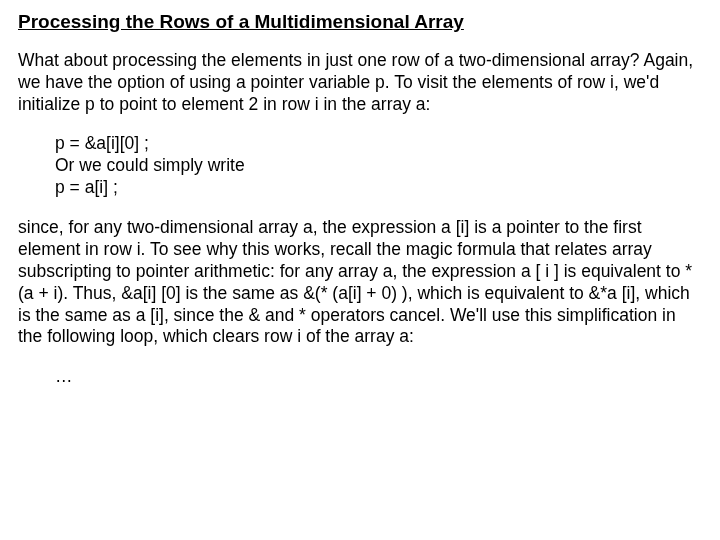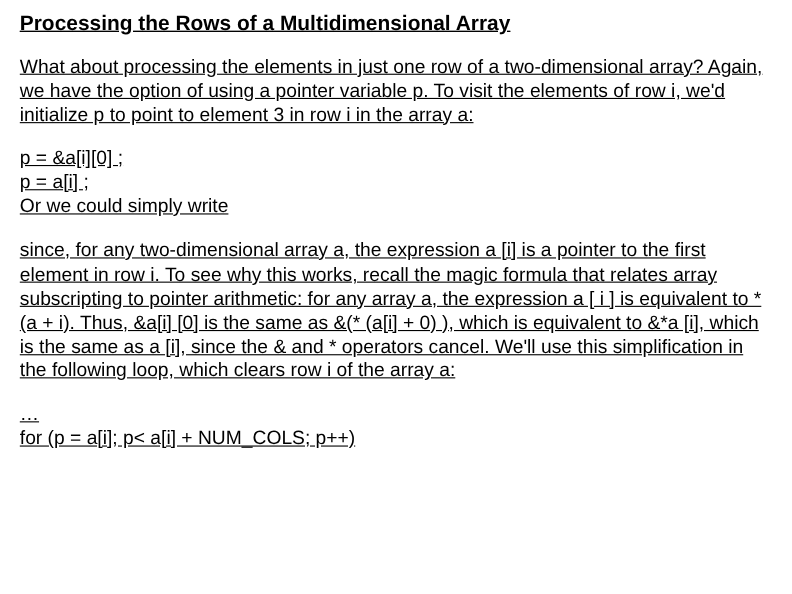--- a/index.html
+++ b/index.html
@@ -11,47 +11,45 @@
     font-family: Arial, Helvetica, sans-serif;
     color: #000;
   }
   .page {
     box-sizing: border-box;
     padding: 10px 18px 0 18px;
     width: 720px;
     height: 540px;
     font-size: 17.5px;
     line-height: 1.25;
-    text-decoration: underline;
   }
   .title {
     font-weight: bold;
     text-decoration: underline;
     font-size: 19px;
     margin-bottom: 16px;
   }
   .para { margin-bottom: 18px; }
-  .block { margin-bottom: 18px; }
+  .block { margin-bottom: 18px; margin-left: 37px; }
   .indent { padding-left: 22px; }
 </style>
 </head>
 <body>
 
 <div class="page">
 
   <div class="title">Processing the Rows of a Multidimensional Array</div>
 
-  <div class="para">What about processing the elements in just one row of a two-dimensional array? Again, we have the option of using a pointer variable p. To visit the elements of row i, we'd initialize p to point to element 3 in row i in the array a:</div>
+  <div class="para">What about processing the elements in just one row of a two-dimensional array? Again, we have the option of using a pointer variable p. To visit the elements of row i, we'd initialize p to point to element 2 in row i in the array a:</div>
 
   <div class="block">
     <div>p = &amp;a[i][0] ;</div>
+    <div>Or we could simply write</div>
     <div>p = a[i] ;</div>
-    <div>Or we could simply write</div>
   </div>
 
   <div class="para">since, for any two-dimensional array a, the expression a [i] is a pointer to the first element in row i. To see why this works, recall the magic formula that relates array subscripting to pointer arithmetic: for any array a, the expression a [ i ] is equivalent to * (a + i). Thus, &amp;a[i] [0] is the same as &amp;(* (a[i] + 0) ), which is equivalent to &amp;*a [i], which is the same as a [i], since the &amp; and * operators cancel. We'll use this simplification in the following loop, which clears row i of the array a:</div>
 
   <div class="block">
     <div>…</div>
-    <div>for (p = a[i]; p&lt; a[i] + NUM_COLS; p++)</div>
   </div>
 
 </div>
 
 </body></html>

